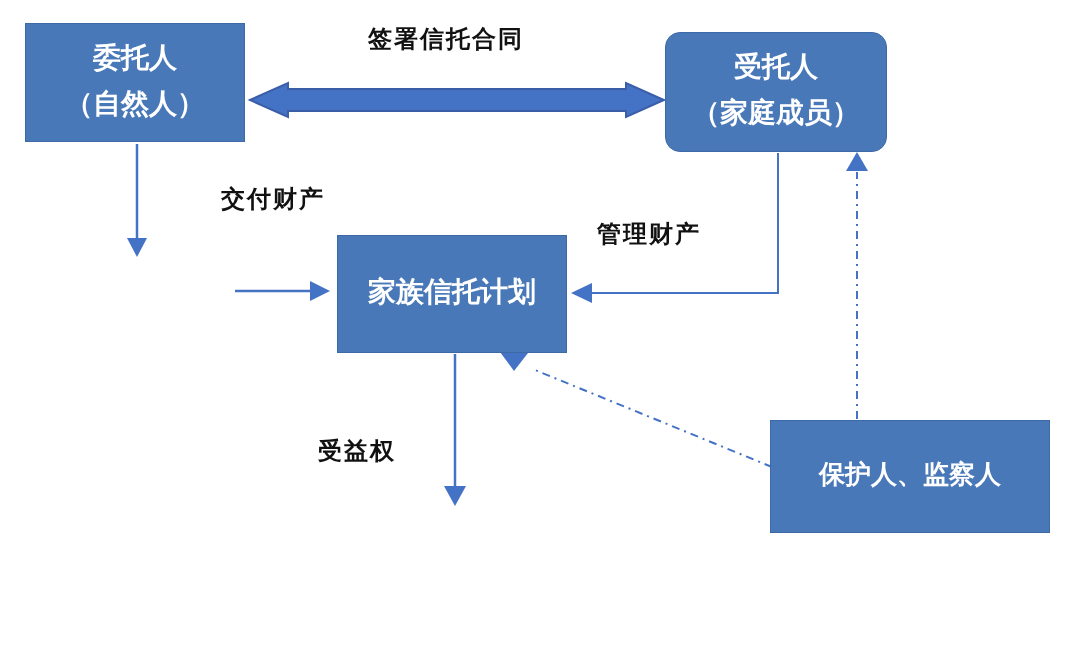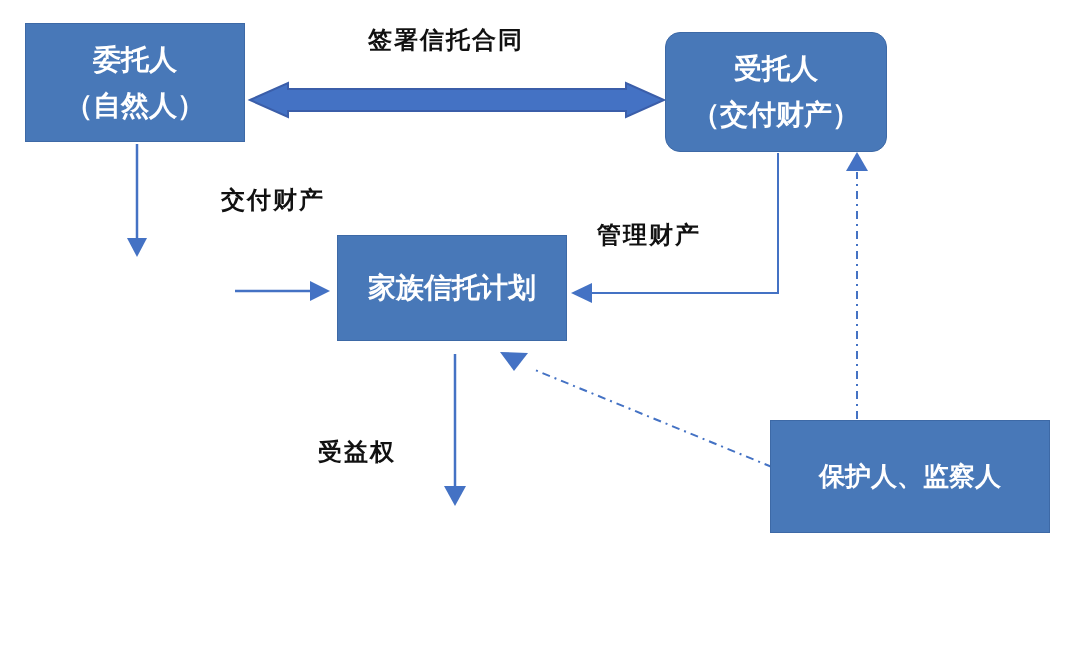--- a/index.html
+++ b/index.html
@@ -9,21 +9,21 @@
     --arrow-blue:#4472C4;
     --arrow-dark:#3B5EA9;
     --label-text:#111111;
     --background:#FFFFFF;
   }
   html,body{margin:0;padding:0;background:var(--background);}
   .stage{
     position:relative;
     width:1080px;height:650px;
     background:var(--background);
-    font-family:Liberation Serif, serif;
+    font-family:Liberation Mono, monospace;
     overflow:hidden;
   }
   .arrows{position:absolute;left:0;top:0;width:1080px;height:650px;}
   .edge{stroke:var(--arrow-blue);fill:none;}
   .edge-head{fill:var(--arrow-blue);stroke:none;}
   .edge-dashed{stroke:var(--arrow-blue);fill:none;stroke-dasharray:8 5 2 5;}
   .thick-arrow{fill:var(--arrow-blue);stroke:var(--arrow-dark);stroke-width:2;}
   .node{
     position:absolute;
     background:var(--node-fill);
@@ -41,21 +41,21 @@
     position:absolute;
     color:var(--label-text);
     font-size:24px;font-weight:800;
     letter-spacing:2px;
     white-space:nowrap;
     line-height:1.15;
   }
   .node-settlor{left:25px;top:23px;width:220px;height:119px;}
   .node-trustee{left:665px;top:32px;width:222px;height:120px;border-radius:15px;}
   .node-will{left:46px;top:258px;width:187px;height:70px;}
-  .node-trust-plan{left:337px;top:235px;width:230px;height:106px;}
+  .node-trust-plan{left:337px;top:235px;width:230px;height:118px;}
   .node-beneficiary{left:339px;top:508px;width:229px;height:118px;}
   .node-protector{left:770px;top:420px;width:280px;height:113px;font-size:26px;line-height:45px;}
   .label-sign{left:368px;top:27px;}
   .label-deliver{left:221px;top:187px;}
   .label-manage{left:597px;top:222px;}
   .label-benefit{left:318px;top:439px;}
 </style>
 </head>
 <body>
 
@@ -96,21 +96,21 @@
     </g>
   </svg>
 
   <div class="node node-settlor">
     <span>委托人</span>
     <span>（自然人）</span>
   </div>
 
   <div class="node node-trustee">
     <span>受托人</span>
-    <span>（交付财产）</span>
+    <span>（家庭成员）</span>
   </div>
 
 
   <div class="node node-trust-plan">
     <span>家族信托计划</span>
   </div>
 
 
   <div class="node node-protector">
     <span>保护人、监察人</span>

